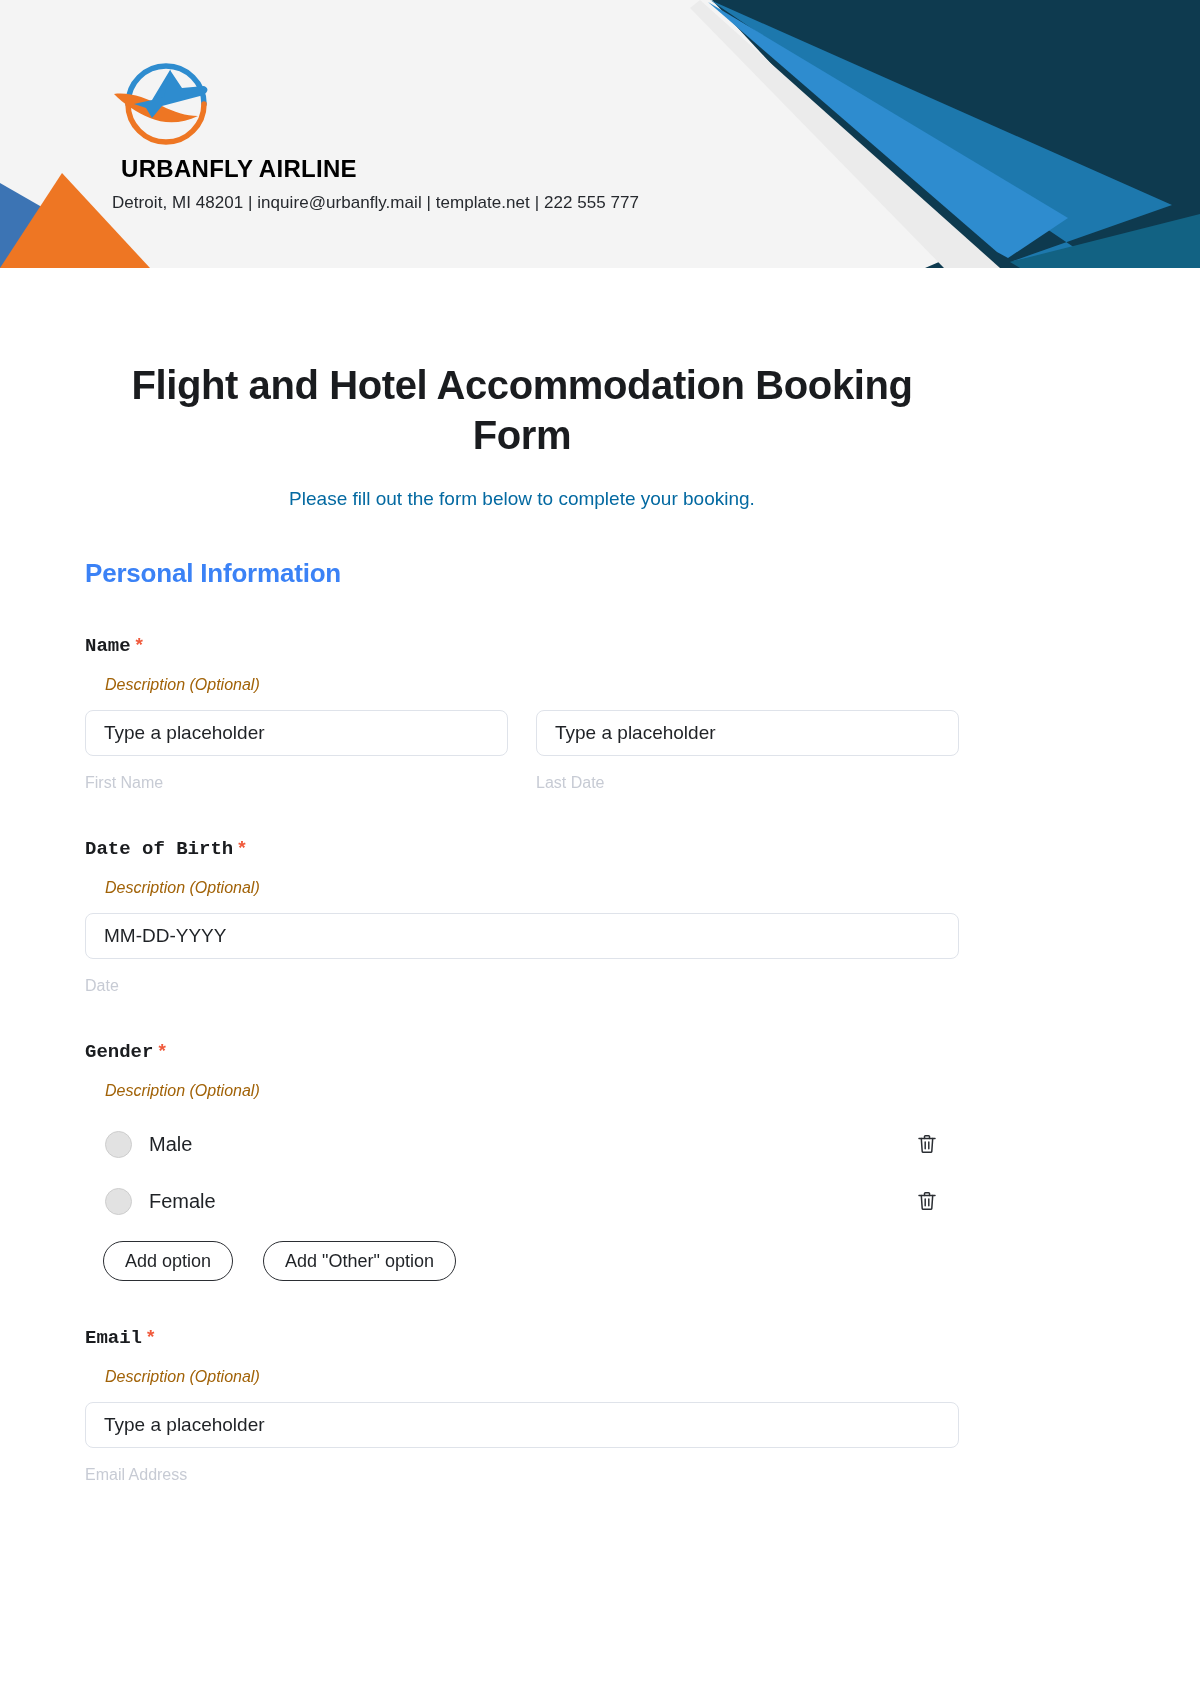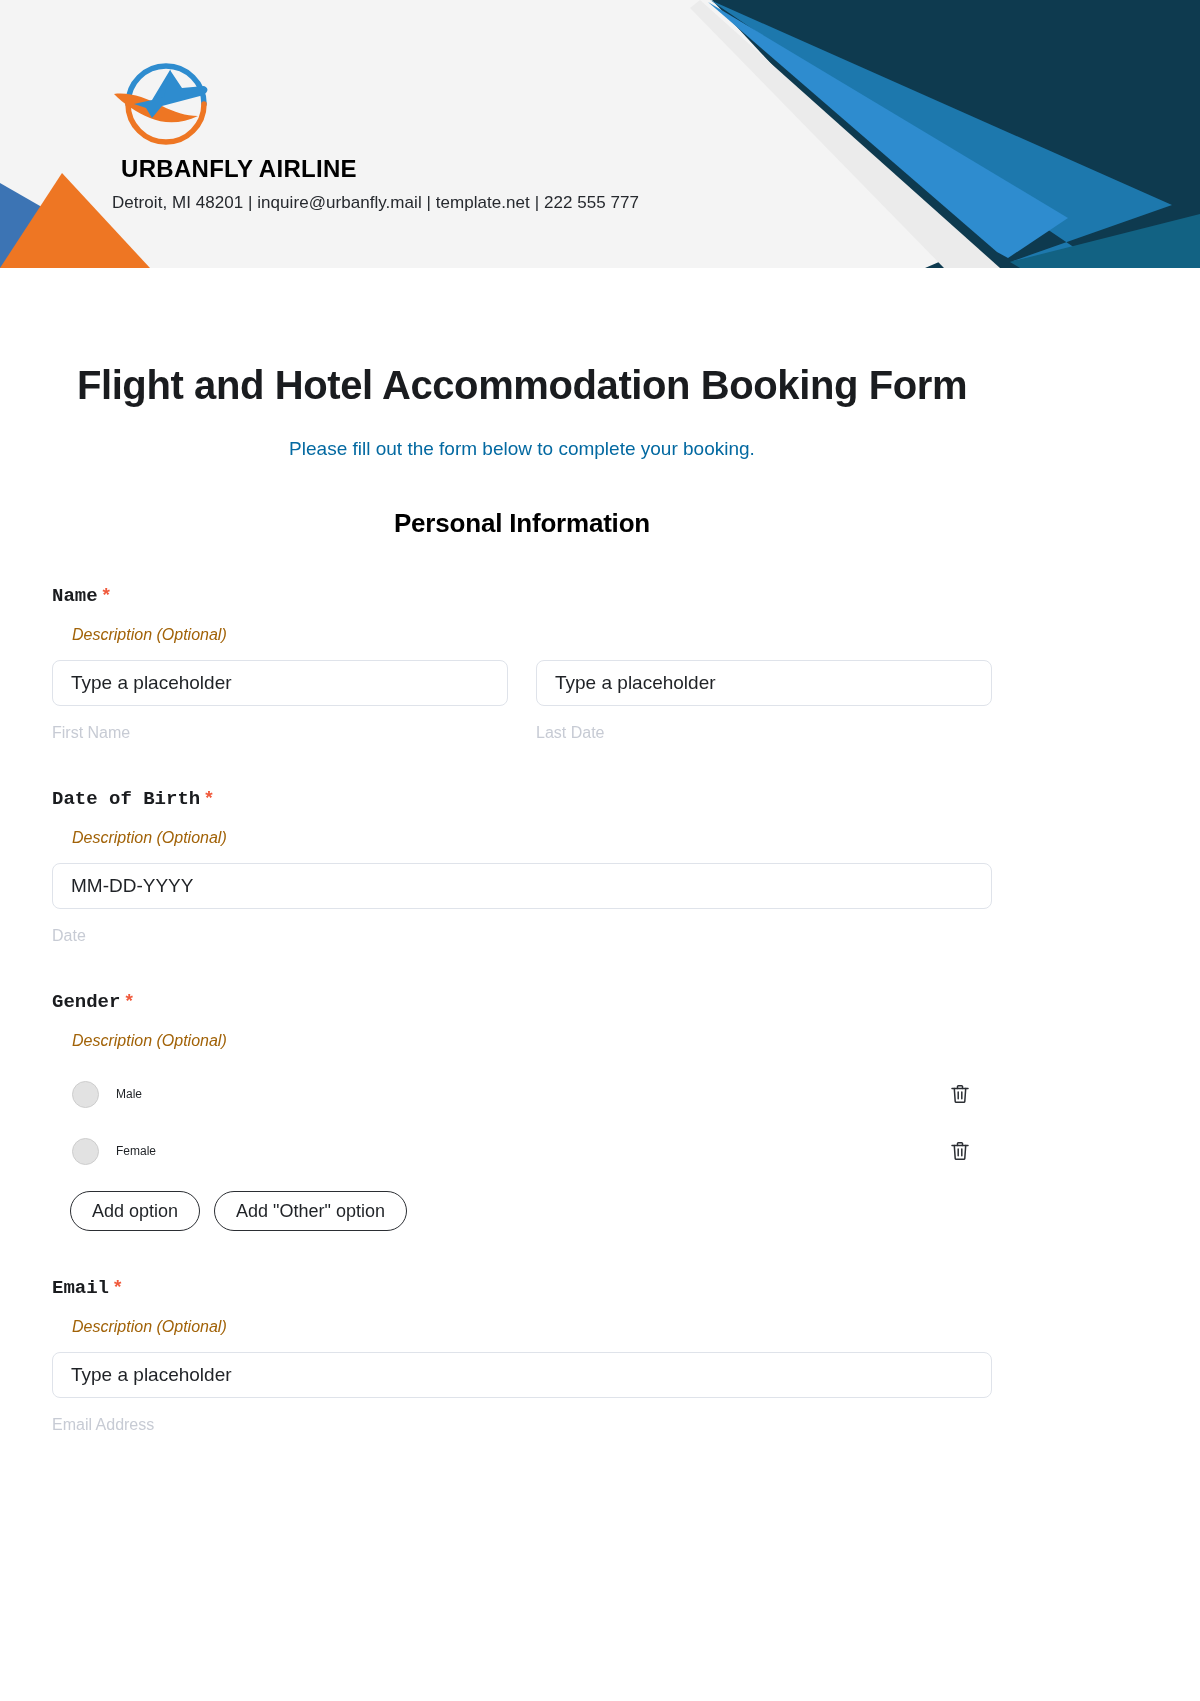--- a/index.html
+++ b/index.html
@@ -52,21 +52,21 @@
     color: #26292e;
     margin-top: 11px;
     margin-left: 2px;
     letter-spacing: 0.05px;
   }
 
   
   .sheet {
     position: relative;
     width: 1044px;
-    padding: 0 52px;
+    padding: 0 85px;
   }
   .form-title {
     font-size: 40px;
     font-weight: 700;
     line-height: 1.25;
     text-align: center;
     color: #1a1c1f;
     margin: 0;
     padding-top: 92px;
     letter-spacing: -0.4px;
@@ -74,25 +74,24 @@
   .form-subtitle {
     font-size: 19px;
     text-align: center;
     color: #0369a1;
     margin: 0;
     padding-top: 28px;
   }
   .section-title {
     font-size: 26px;
     font-weight: 700;
-    color: #000000;
+    color: #3b82f6;
     margin: 0;
     padding-top: 48px;
     letter-spacing: -0.2px;
-    text-align: center;
   }
 
   .field { padding-top: 46px; }
 
   .field-label {
     font-size: 19px;
     font-weight: 700;
     color: #1a1c1f;
     line-height: 1.2;
     font-family: Liberation Mono, monospace;
@@ -151,38 +150,38 @@
   }
   .radio-dot {
     width: 27px;
     height: 27px;
     border-radius: 50%;
     background: #e2e2e2;
     border: 1px solid #cdcdcd;
     flex: 0 0 auto;
   }
   .option-label {
-    font-size: 12px;
+    font-size: 20px;
     color: #1f2226;
     margin-left: 17px;
     flex: 1 1 auto;
   }
   .trash-btn {
     width: 28px;
     height: 28px;
     margin-right: 18px;
     flex: 0 0 auto;
     display: flex;
     align-items: center;
     justify-content: center;
   }
 
   .option-buttons {
     display: flex;
-    gap: 14px;
+    gap: 30px;
     margin-top: 20px;
     padding-left: 18px;
   }
   .pill-btn {
     border: 1px solid #2b2e33;
     border-radius: 22px;
     background: #ffffff;
     height: 40px;
     padding: 0 21px;
     font-family: "Liberation Sans", sans-serif;

